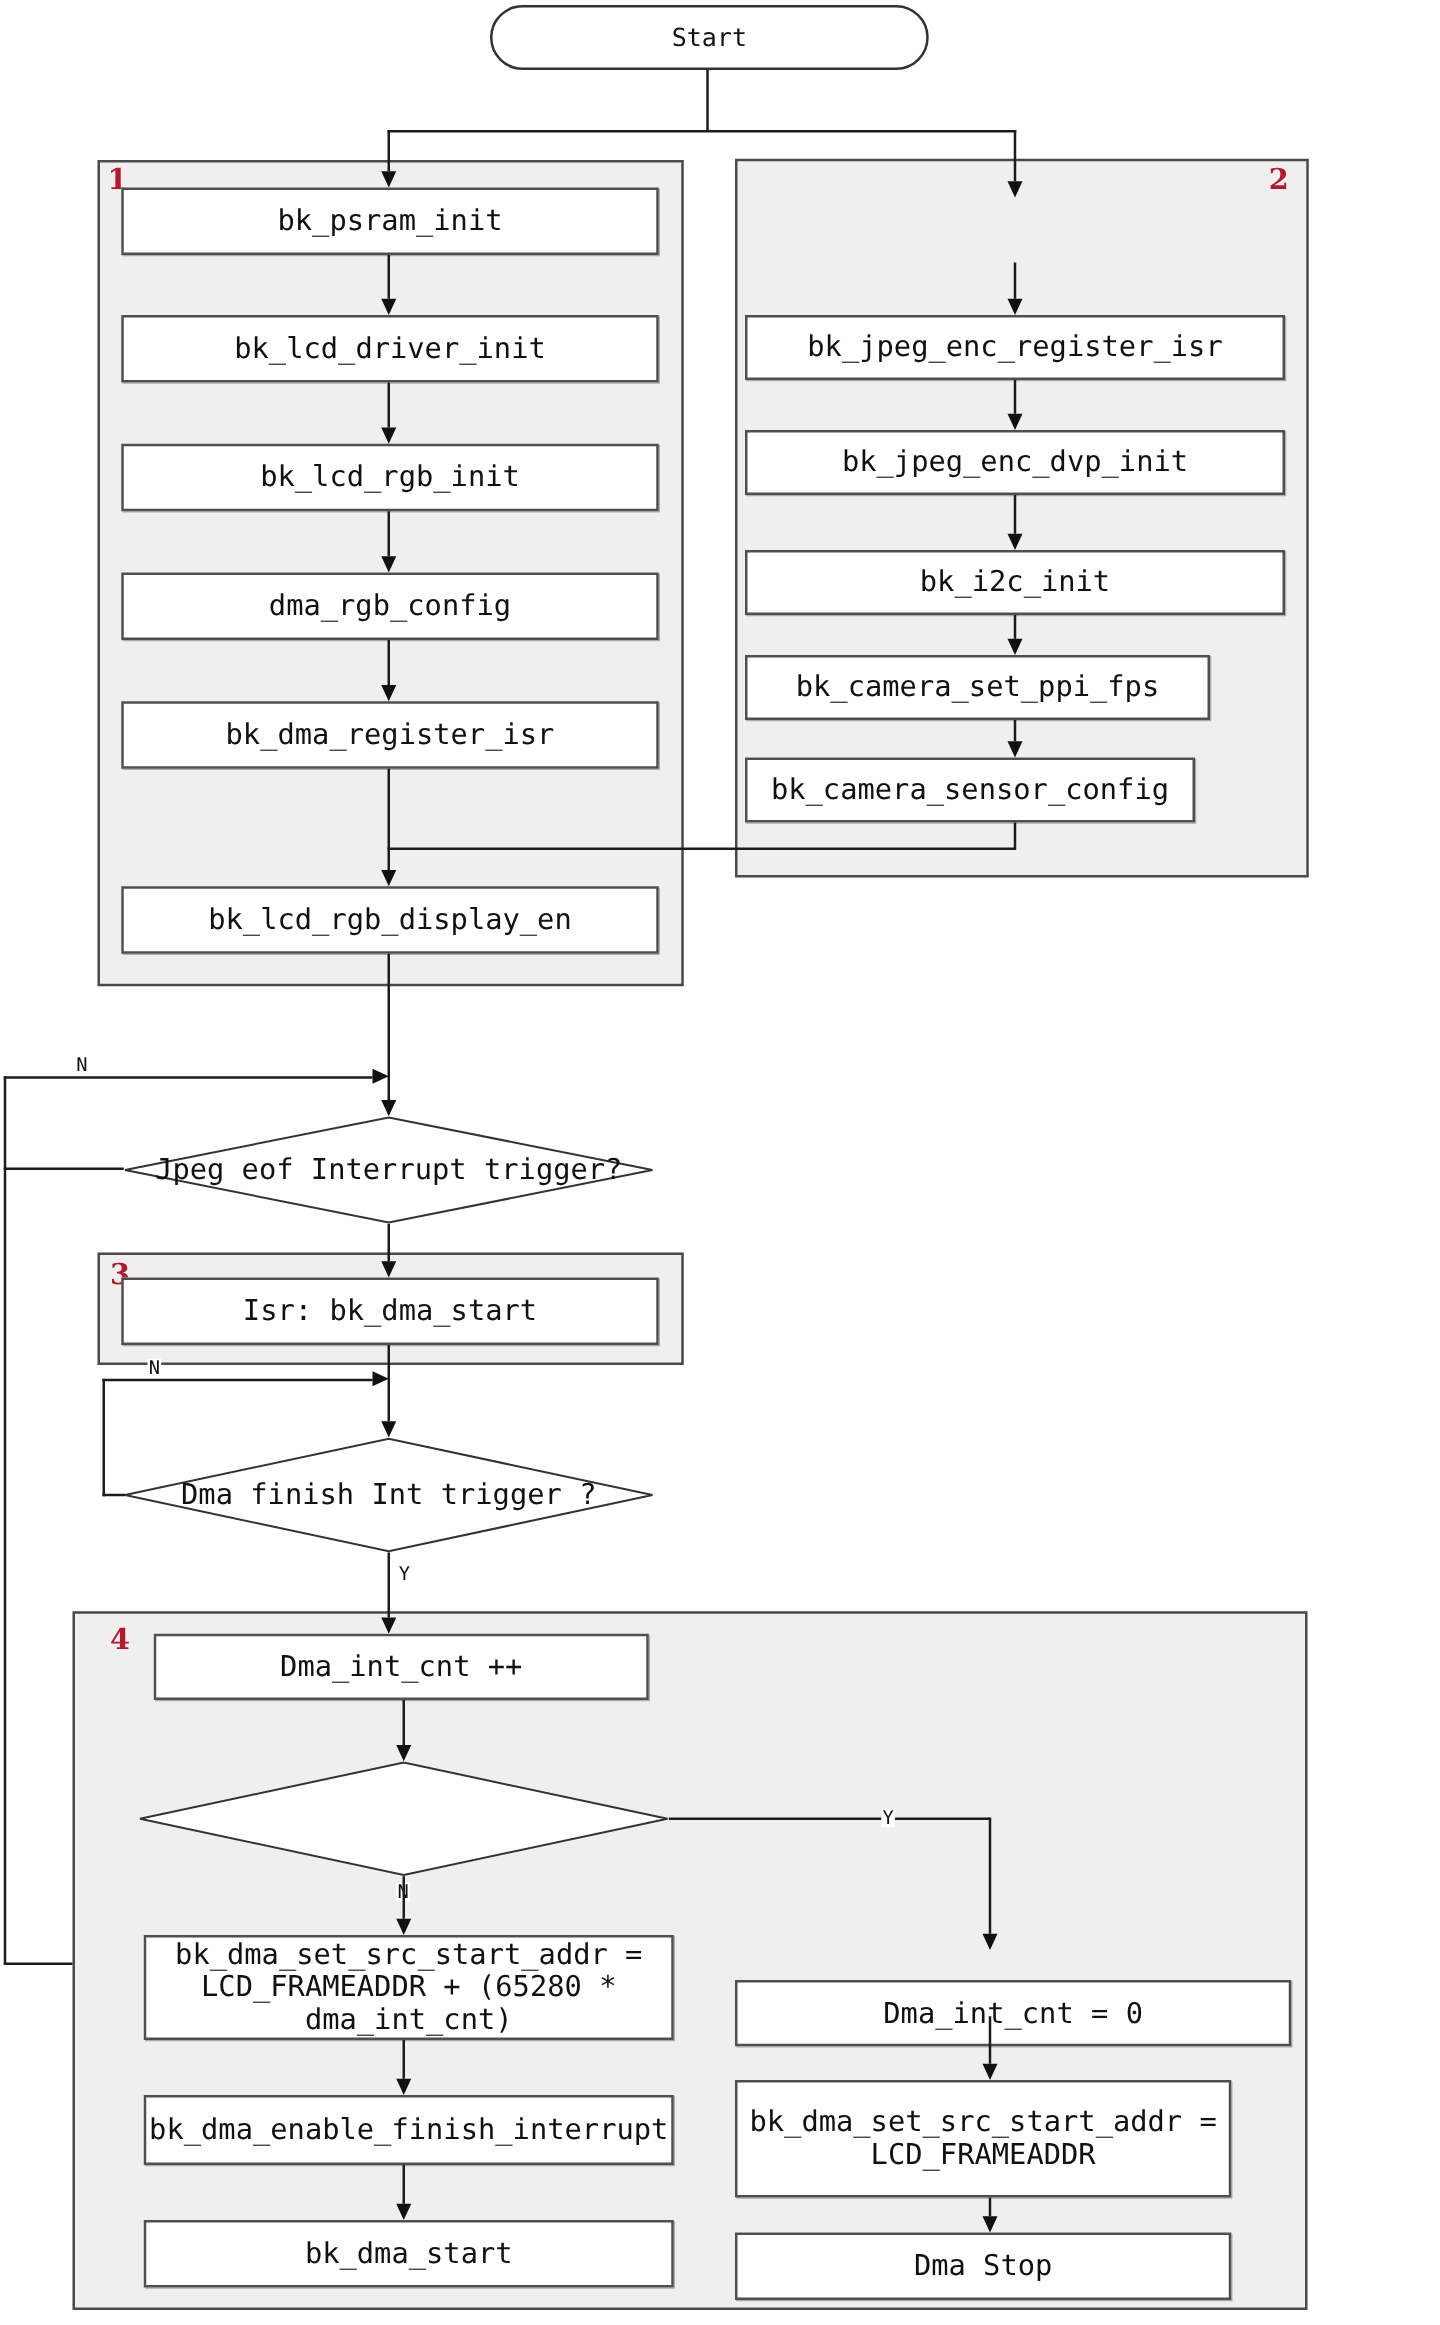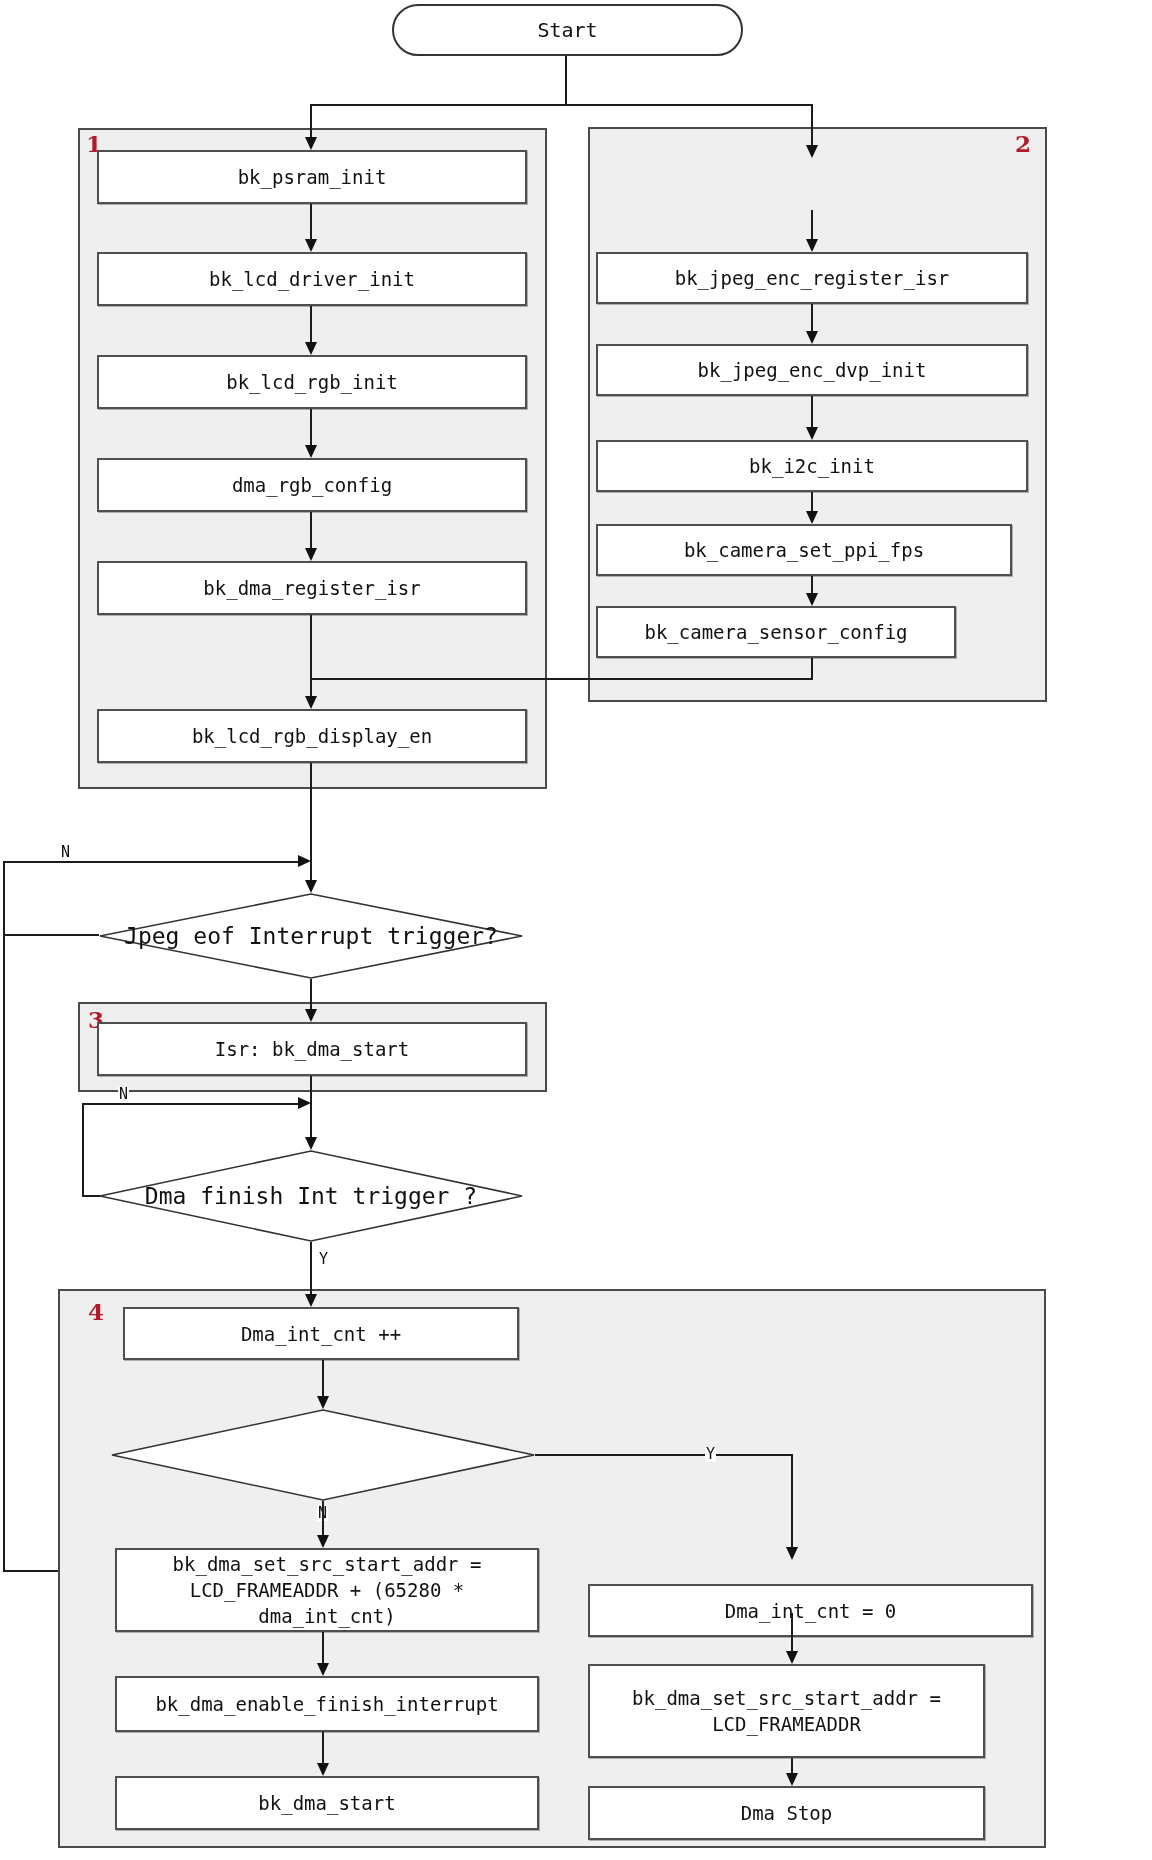--- a/index.html
+++ b/index.html
@@ -6,21 +6,21 @@
   .canvas{
     position:relative;width:1152px;height:1860px;background:#ffffff;
     font-family:"DejaVu Sans Mono","Liberation Mono",monospace;
     color:#111;overflow:hidden;
   }
   .grp{position:absolute;background:#efefef;border:2px solid #4a4a4a;box-sizing:border-box;}
   .gnum{position:absolute;font-family:"DejaVu Serif","Liberation Serif",serif;
         font-weight:bold;font-size:23px;color:#b5182b;line-height:1;}
   .pbox{position:absolute;background:#ffffff;border:2px solid #4f4f4f;box-sizing:border-box;
         display:flex;align-items:center;justify-content:center;text-align:center;
-        font-size:19px;line-height:26px;box-shadow:1px 1px 0 rgba(90,90,90,.45);}
+        font-size:23px;line-height:26px;box-shadow:1px 1px 0 rgba(90,90,90,.45);}
   .pre{white-space:pre-line;}
   .hl{position:absolute;height:2px;background:#1c1c1c;}
   .vl{position:absolute;width:2px;background:#1c1c1c;}
   .ad{position:absolute;width:0;height:0;border-left:6px solid transparent;
       border-right:6px solid transparent;border-top:13px solid #111;}
   .ar{position:absolute;width:0;height:0;border-top:6px solid transparent;
       border-bottom:6px solid transparent;border-left:13px solid #111;}
   .dia{position:absolute;}
   .dia polygon{fill:#ffffff;stroke:#333333;stroke-width:1.6;}
   .dtext{position:absolute;display:flex;align-items:center;justify-content:center;
@@ -88,21 +88,21 @@
 
   <div class="pbox" style="left:596px;top:252px;width:432px;height:52px">
       <span>bk_jpeg_enc_register_isr</span>
     </div>
   <div class="pbox" style="left:596px;top:344px;width:432px;height:52px">
       <span>bk_jpeg_enc_dvp_init</span>
     </div>
   <div class="pbox" style="left:596px;top:440px;width:432px;height:52px">
       <span>bk_i2c_init</span>
     </div>
-  <div class="pbox" style="left:596px;top:524px;width:416px;height:52px">
+  <div class="pbox" style="left:596px;top:524px;width:372px;height:52px">
       <span>bk_camera_set_ppi_fps</span>
     </div>
   <div class="pbox" style="left:596px;top:606px;width:360px;height:52px">
       <span>bk_camera_sensor_config</span>
     </div>
 
   <div class="vl" style="left:811px;top:210px;height:29px"></div>
   <div class="ad" style="left:806px;top:239px"></div>
   <div class="vl" style="left:811px;top:304px;height:27px"></div>
   <div class="ad" style="left:806px;top:331px"></div>

